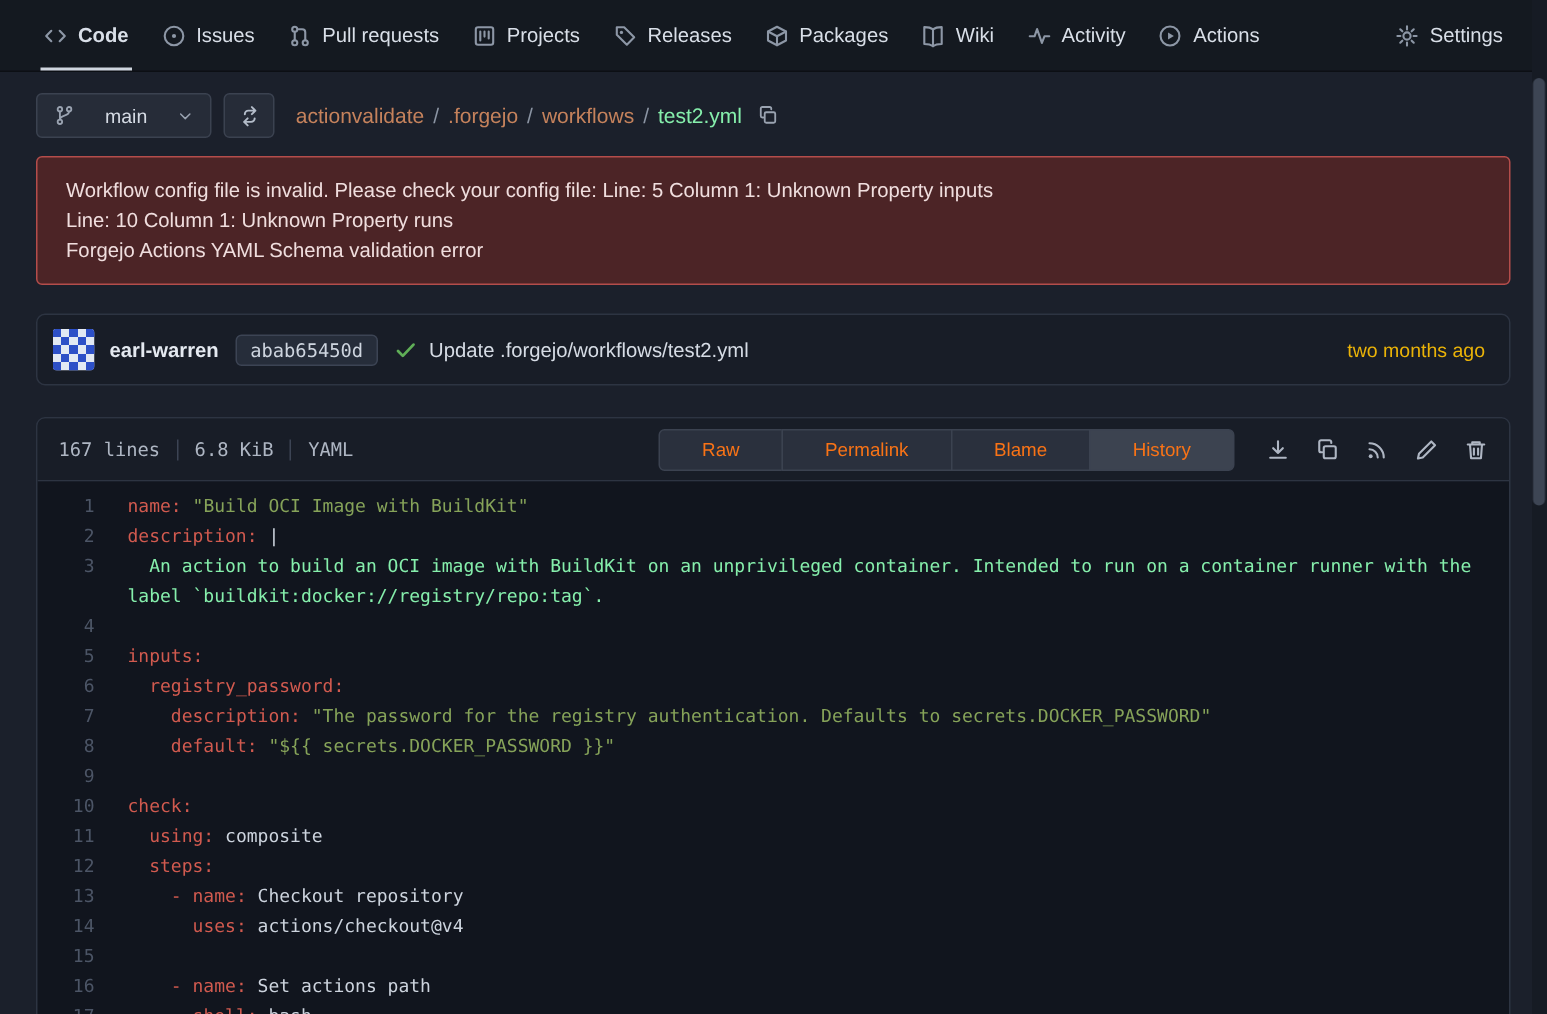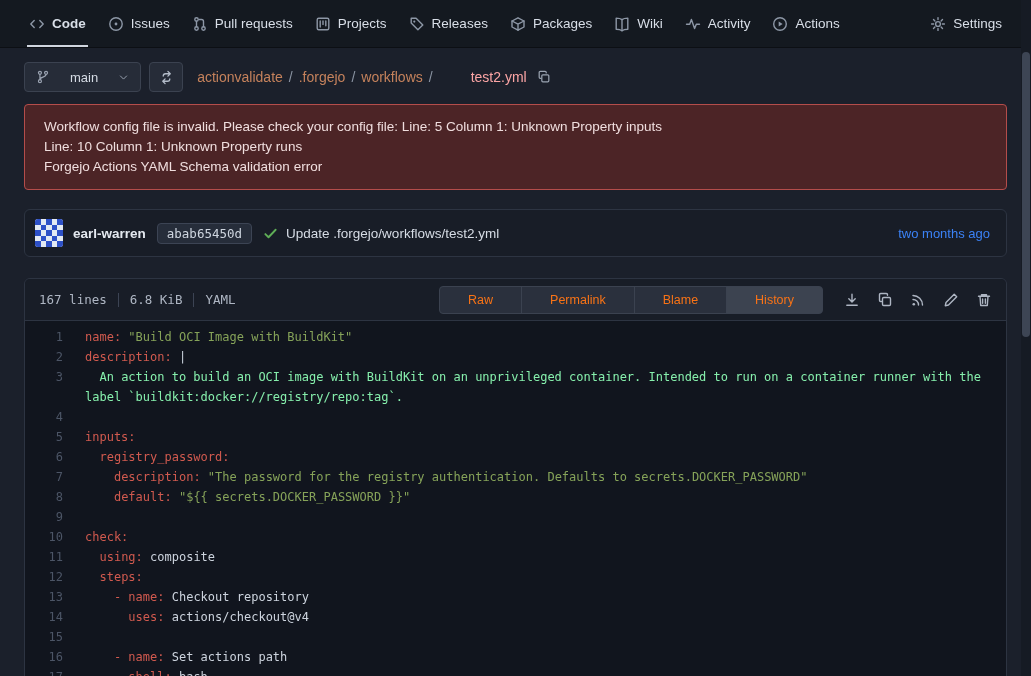--- a/index.html
+++ b/index.html
@@ -33,21 +33,21 @@
     color:#d5dbe4; cursor:pointer; font-family:inherit;
   }
   .branch-btn { height:30px; display:flex; align-items:center; gap:20px; padding:0 11px; font-size:13px; }
   .branch-btn .ic svg { width:14px; height:14px; color:#9aa3b1; display:block; }
   .branch-btn .caret svg { width:11px; height:11px; color:#9aa3b1; display:block; }
   .square-btn { width:34px; height:30px; display:flex; align-items:center; justify-content:center; margin-left:8px; }
   .square-btn .ic svg { width:15px; height:15px; color:#b3bcc9; display:block; }
   .crumbs { margin-left:14px; font-size:14px; display:flex; align-items:center; gap:6px; }
   .crumb-link { color:#c5825c; cursor:pointer; }
   .crumb-sep { color:#8b94a3; }
-  .crumb-current { color:#fca5a5;margin-left:32px; }
+  .crumb-current { color:#86efac; }
   .crumb-copy { display:flex; margin-left:4px; cursor:pointer; color:#9aa3b1; }
   .crumb-copy svg { width:14px; height:14px; }
   
   .alert {
     margin:0 24px; background:#4c2426; border:1.5px solid #b44d4b; border-radius:4px;
     padding:12px 19px; font-size:13.5px; line-height:20px; color:#f0dede;
   }
   
   .commit-bar {
     margin:19px 24px 0; height:48px; background:#181d27; border:1px solid #2d3442;
@@ -57,21 +57,21 @@
   .avatar svg { display:block; width:28px; height:28px; }
   .author { font-weight:bold; color:#e4e9f0; margin-left:10px; }
   .hash-badge {
     font-family:"DejaVu Sans Mono", monospace; font-size:12.5px; color:#ced5df;
     background:#262d3a; border:1px solid #3c4454; border-radius:4px;
     padding:2px 9px; margin:0 11px; cursor:pointer;
   }
   .commit-check { display:flex; color:#5fae57; }
   .commit-check svg { width:15px; height:15px; }
   .commit-msg { margin-left:8px; color:#d6dce5; }
-  .commit-time { margin-left:auto; color:#3b82f6; font-size:13px; padding-right:6px; }
+  .commit-time { margin-left:auto; color:#eab308; font-size:13px; padding-right:6px; }
   
   .file-card { margin:21px 24px 0; border:1px solid #2d3442; border-radius:6px; overflow:hidden; }
   .file-header {
     height:42px; background:#181d27; border-bottom:1px solid #2d3442;
     display:flex; align-items:center; padding:0 14px;
   }
   .file-stats { display:flex; align-items:center; gap:11px; font-family:"DejaVu Sans Mono", monospace; font-size:12.5px; color:#aeb6c3; }
   .vsep { width:1px; height:14px; background:#3c4454; }
   .btn-group { display:flex; margin-left:auto; }
   .gbtn {

